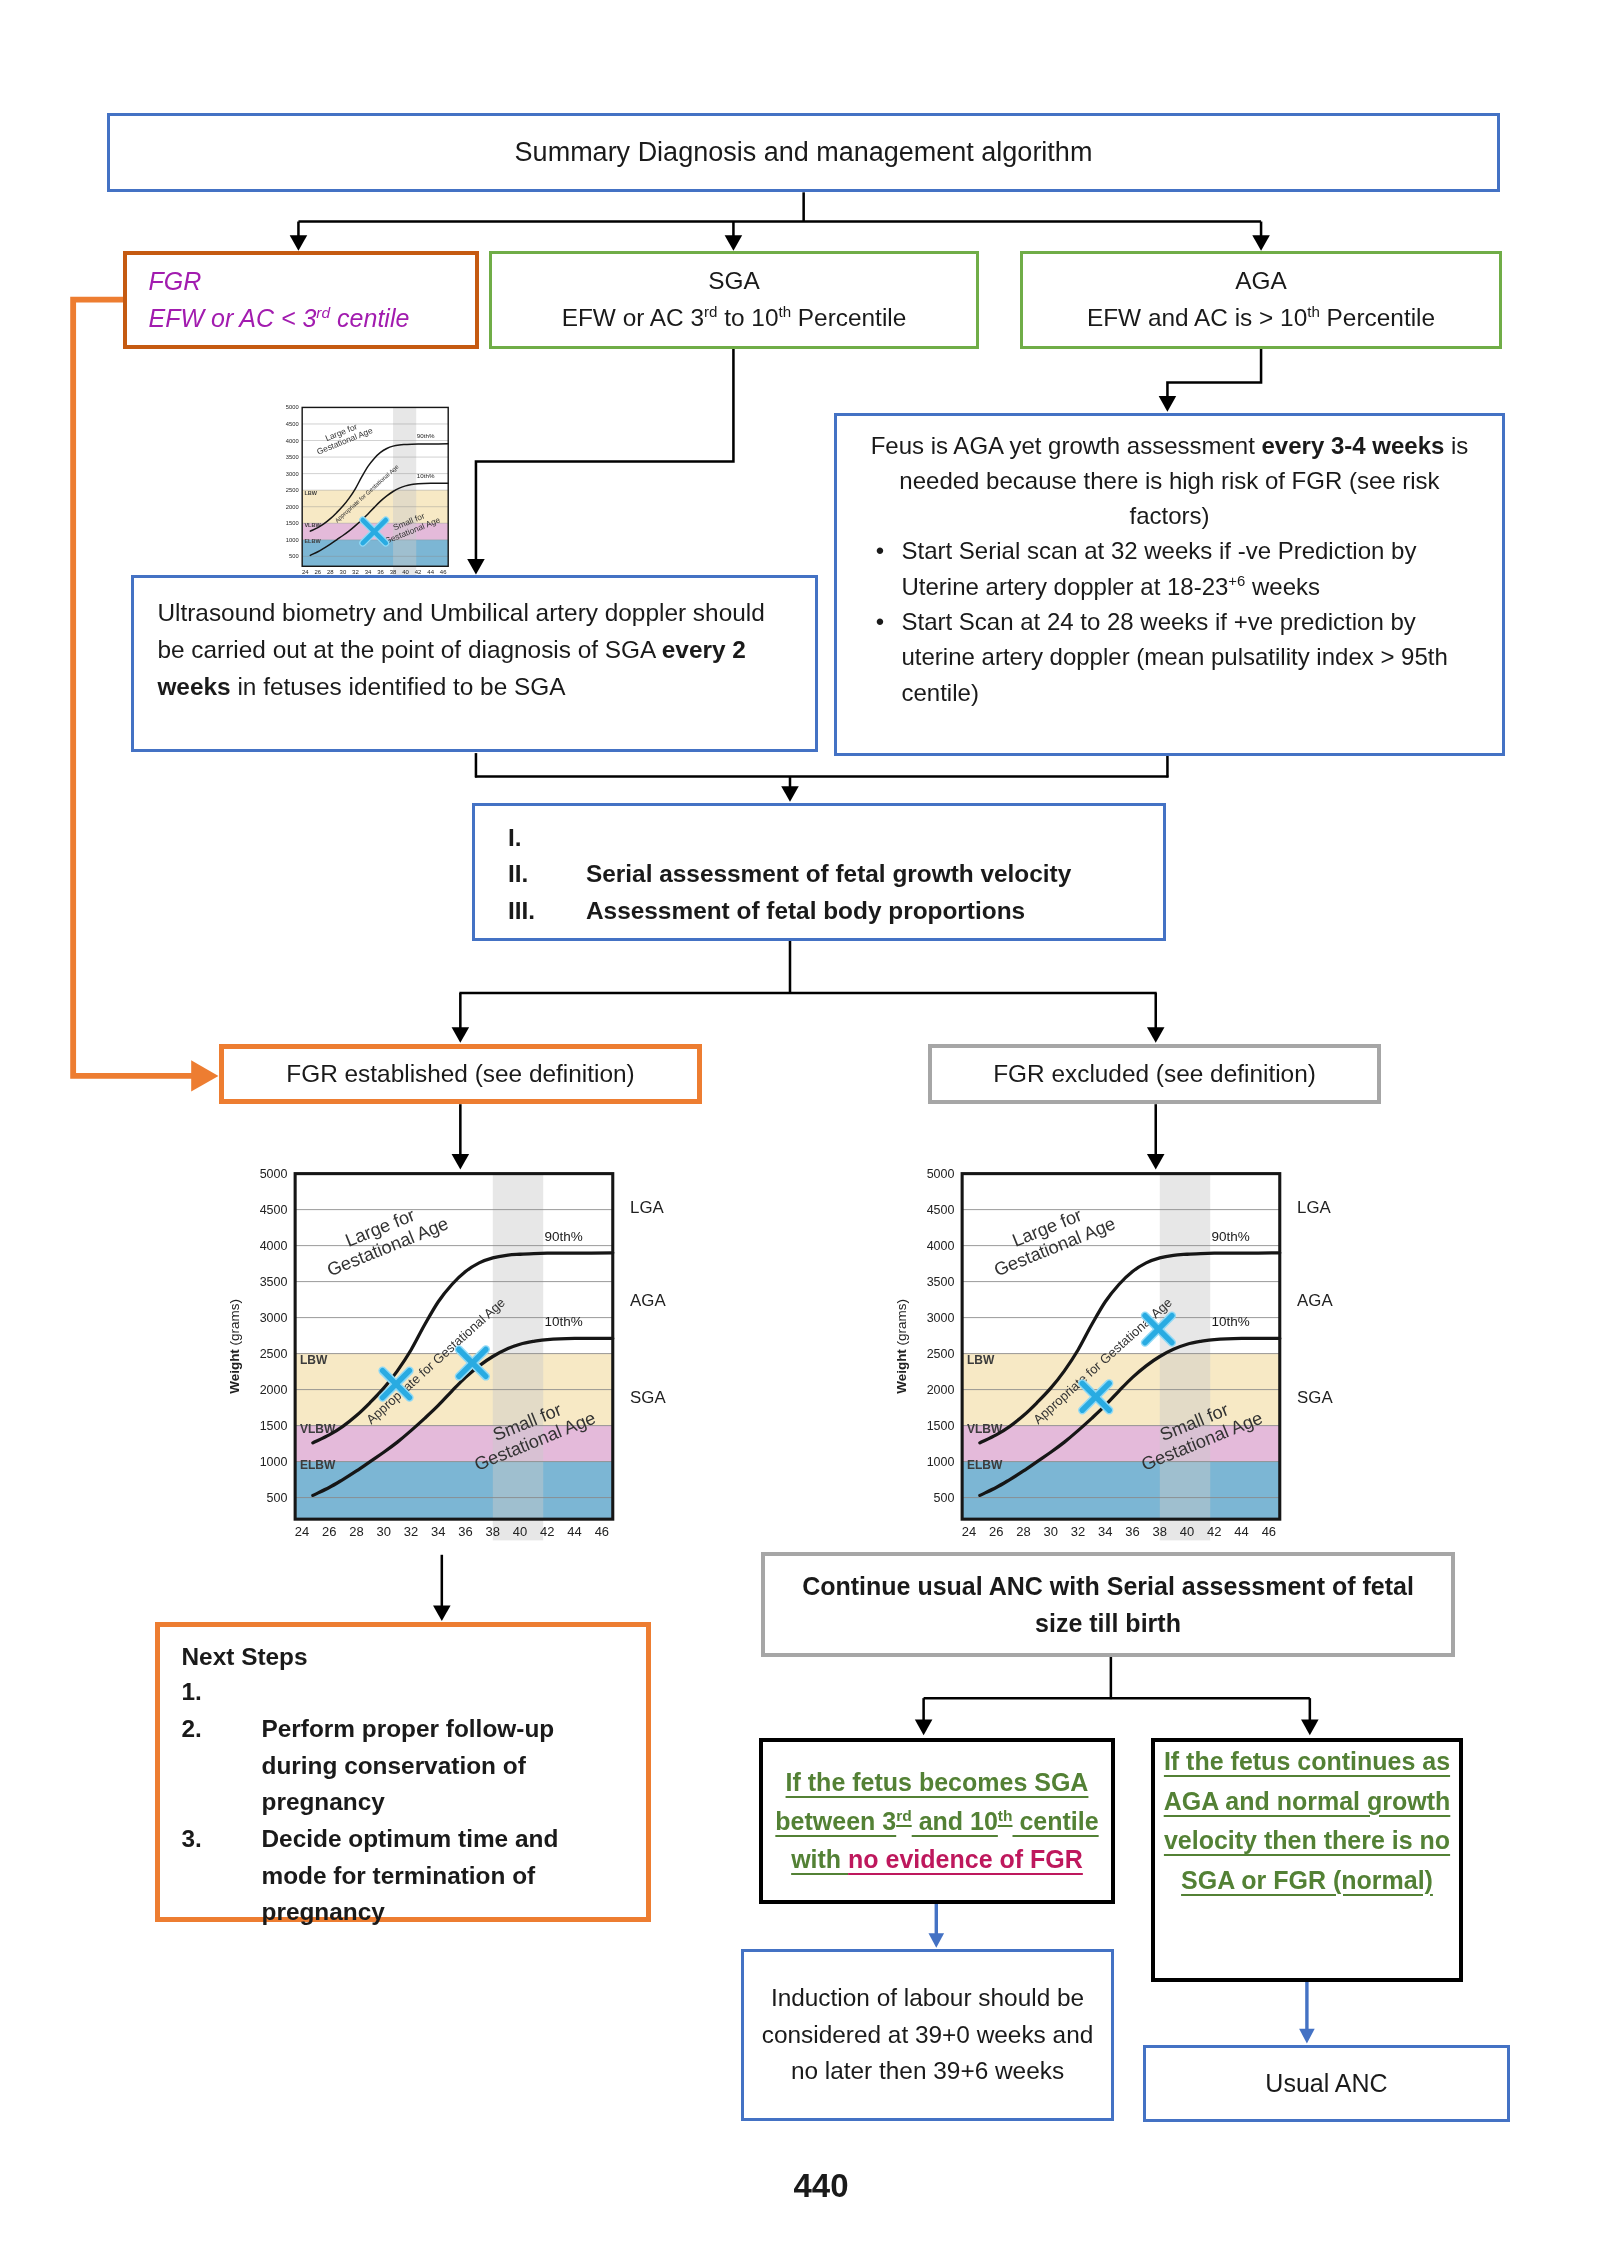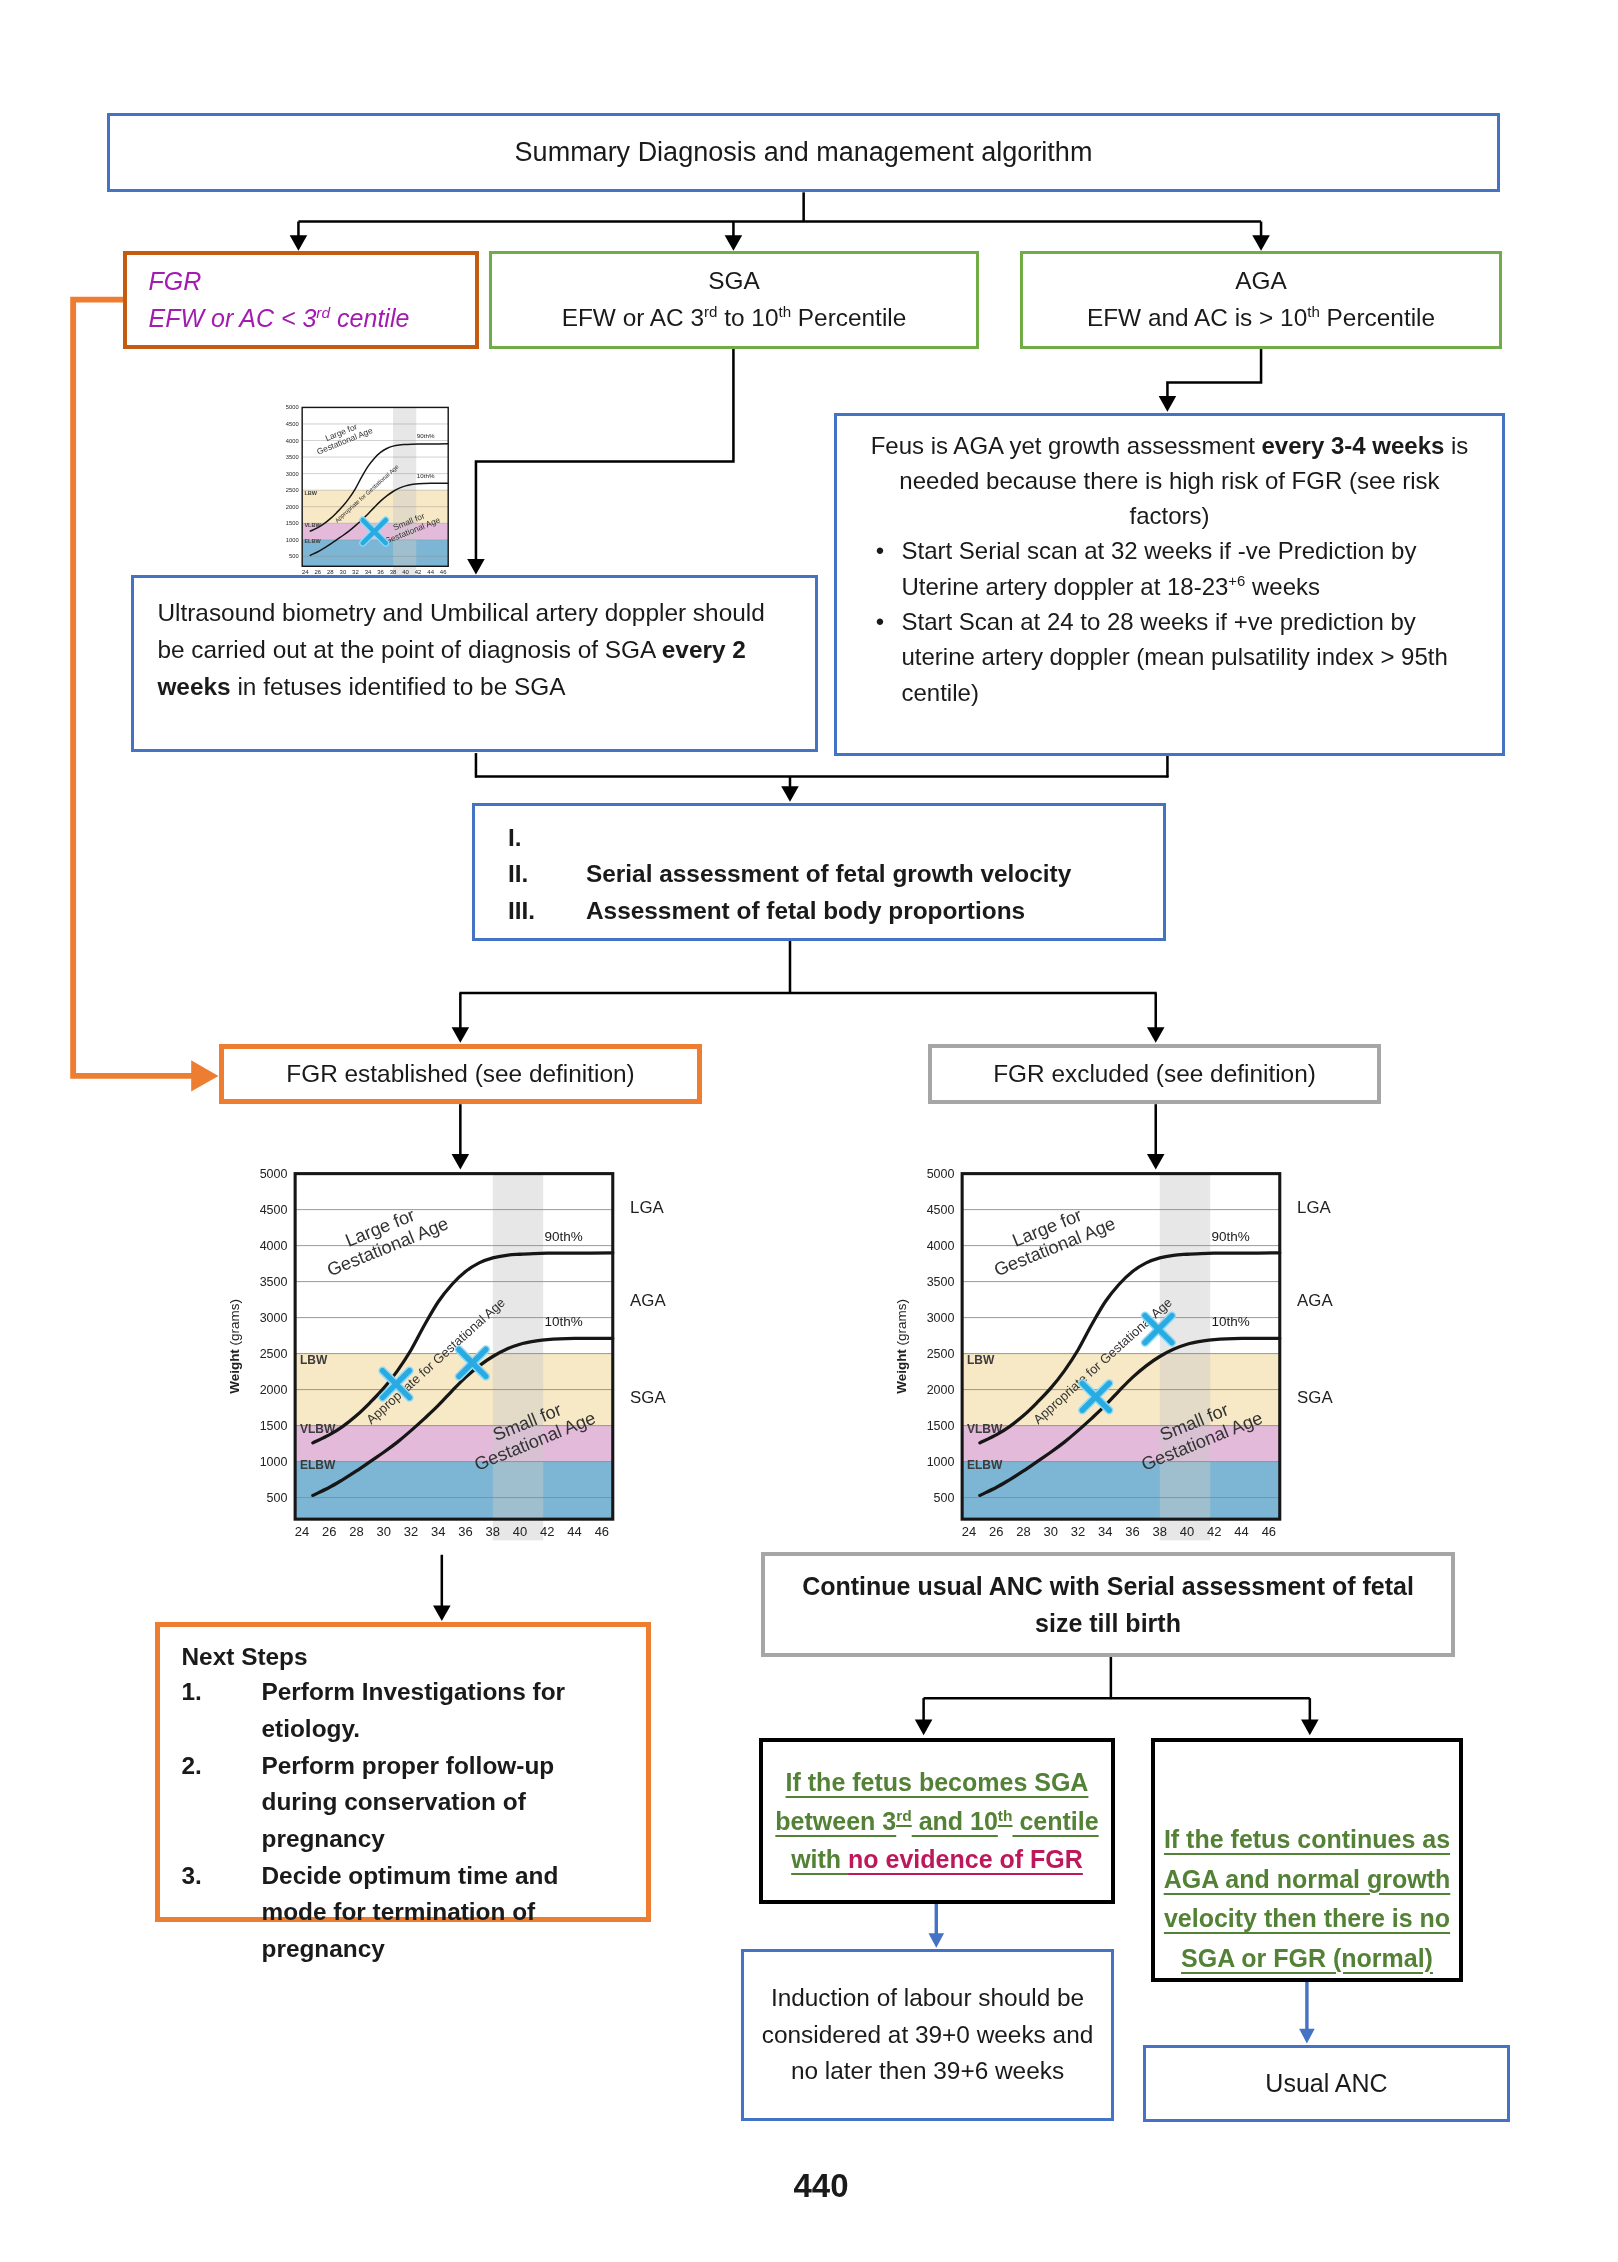--- a/index.html
+++ b/index.html
@@ -37,21 +37,21 @@
   .fgr-excluded{left:928px;top:1044px;width:453px;height:60px;display:flex;align-items:center;justify-content:center;font-size:24.4px;}
   .next-steps{left:155px;top:1622px;width:496px;height:300px;padding:15.6px 13.7px 0 21.5px;font-weight:bold;font-size:24.4px;}
   .next-steps .heading{margin-bottom:3.9px;}
   .next-steps .lrow{display:flex;line-height:1.5;}
   .next-steps .lnum{width:80px;flex-shrink:0;}
   .next-steps .ltxt{flex:1;padding-right:17.6px;}
   .continue-anc{left:761px;top:1552px;width:694px;height:105px;display:flex;align-items:center;justify-content:center;
                 text-align:center;font-weight:bold;font-size:25px;line-height:1.45;padding:0 35px;}
   .sga-becomes{left:759px;top:1738px;width:356px;height:166px;display:flex;align-items:center;justify-content:center;
                text-align:center;font-weight:bold;font-size:25px;line-height:1.55;padding:0 9.8px;}
-  .continues-aga{left:1151px;top:1738px;width:312px;height:244px;display:flex;align-items:flex-end;justify-content:center;
+  .continues-aga{left:1151px;top:1738px;width:312px;height:244px;display:flex;align-items:flex-start;justify-content:center;
                text-align:center;font-weight:bold;font-size:25px;line-height:1.58;padding:0 7.8px;}
   .u-all span, .u-all sup{text-decoration:underline;text-underline-offset:4.9px;text-decoration-thickness:2.4px;}
   .c-green{color:#538135;}
   .c-purple{color:#be185d;}
   .induction-box{left:741px;top:1949px;width:373px;height:172px;display:flex;align-items:center;justify-content:center;
                  text-align:center;font-size:24.4px;line-height:1.5;padding:0 11.7px;}
   .usual-anc{left:1143px;top:2045px;width:367px;height:77px;display:flex;align-items:center;justify-content:center;font-size:25px;}
   .page-number{position:absolute;left:0;top:2167px;width:1642px;text-align:center;font-size:33px;font-weight:600;z-index:2;}
   
   svg.chart{position:absolute;z-index:1;font-family:"Liberation Sans",sans-serif;}
@@ -379,21 +379,20 @@
       <text x="436" y="147.63333333333333" font-size="17.5" fill="#222222">AGA</text>
       <text x="436" y="247.85416666666669" font-size="17.5" fill="#222222">SGA</text>
       <text x="30" y="189.5" font-size="14" fill="#222222" text-anchor="middle" transform="rotate(-90,30,189.5)"><tspan font-weight="bold">Weight</tspan><tspan> (grams)</tspan></text>
     </svg>
 
   <div class="box bd-orange next-steps">
     <div class="heading">Next Steps</div>
     <div>
         <div class="lrow">
           <div class="lnum">1.</div>
-          <div class="ltxt">Perform Investigations for etiology.</div>
         </div>
         <div class="lrow">
           <div class="lnum">2.</div>
           <div class="ltxt">Perform proper follow-up during conservation of pregnancy</div>
         </div>
         <div class="lrow">
           <div class="lnum">3.</div>
           <div class="ltxt">Decide optimum time and mode for termination of pregnancy</div>
         </div>
       </div>

